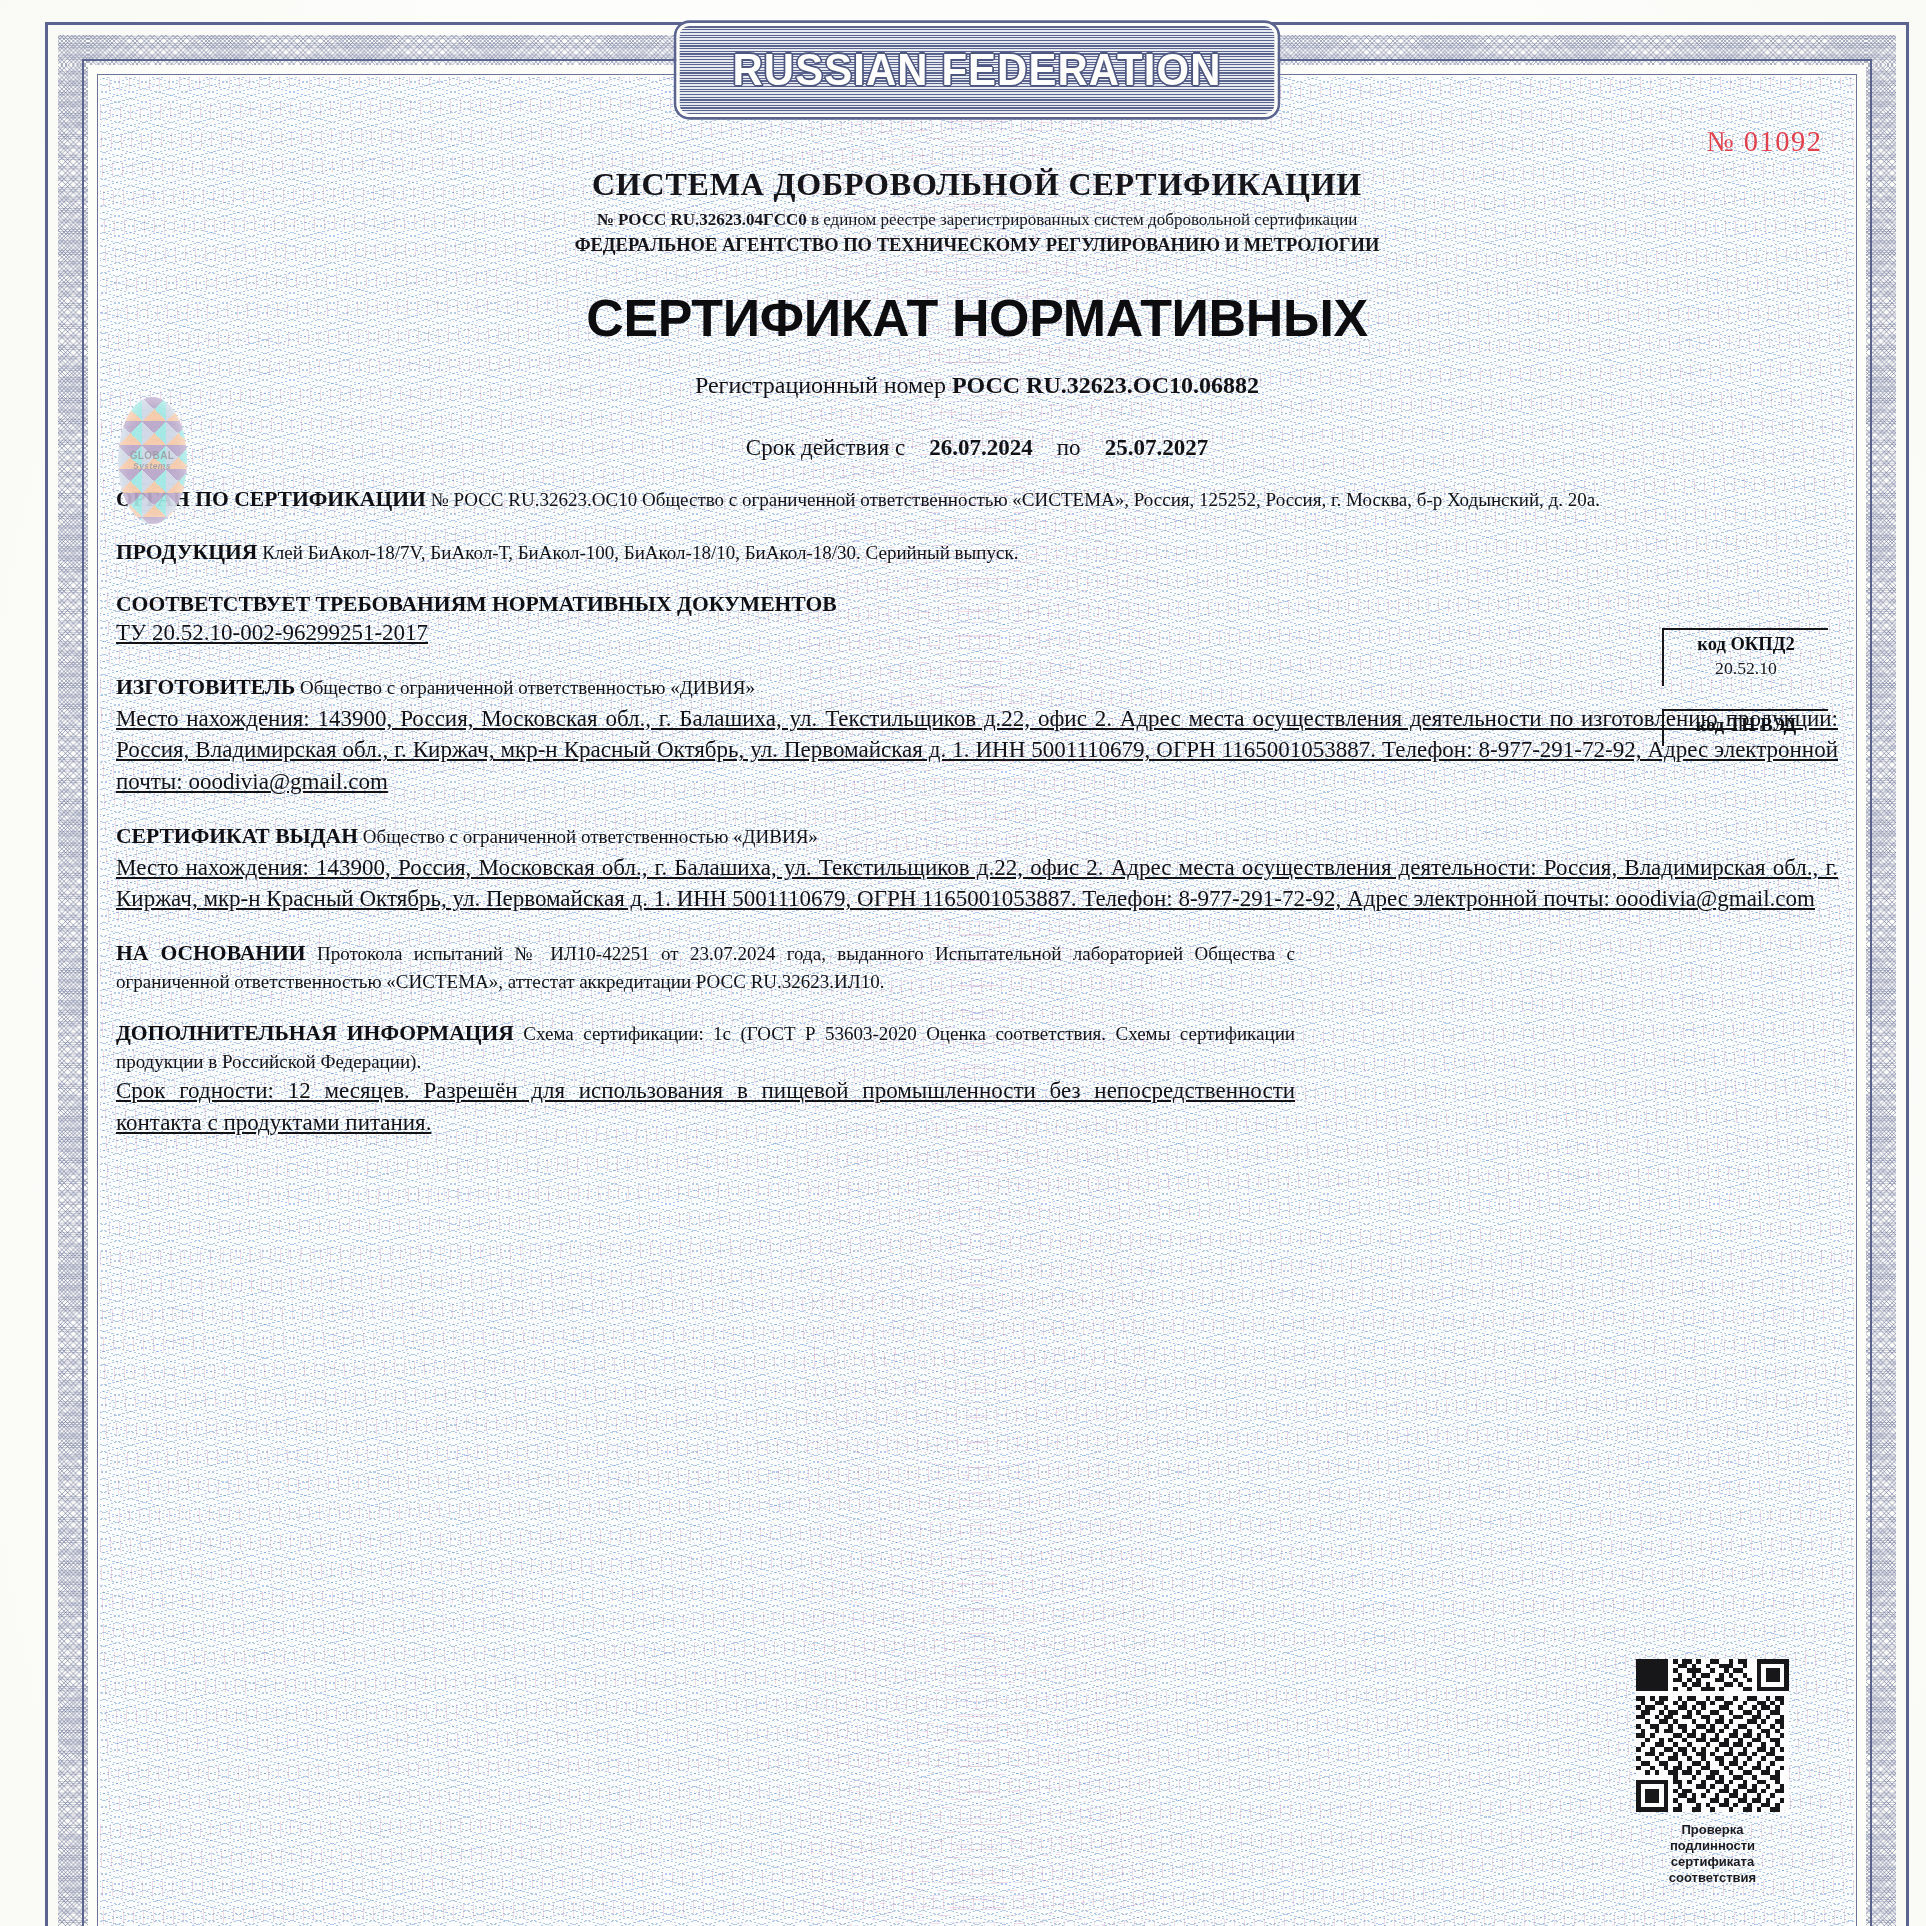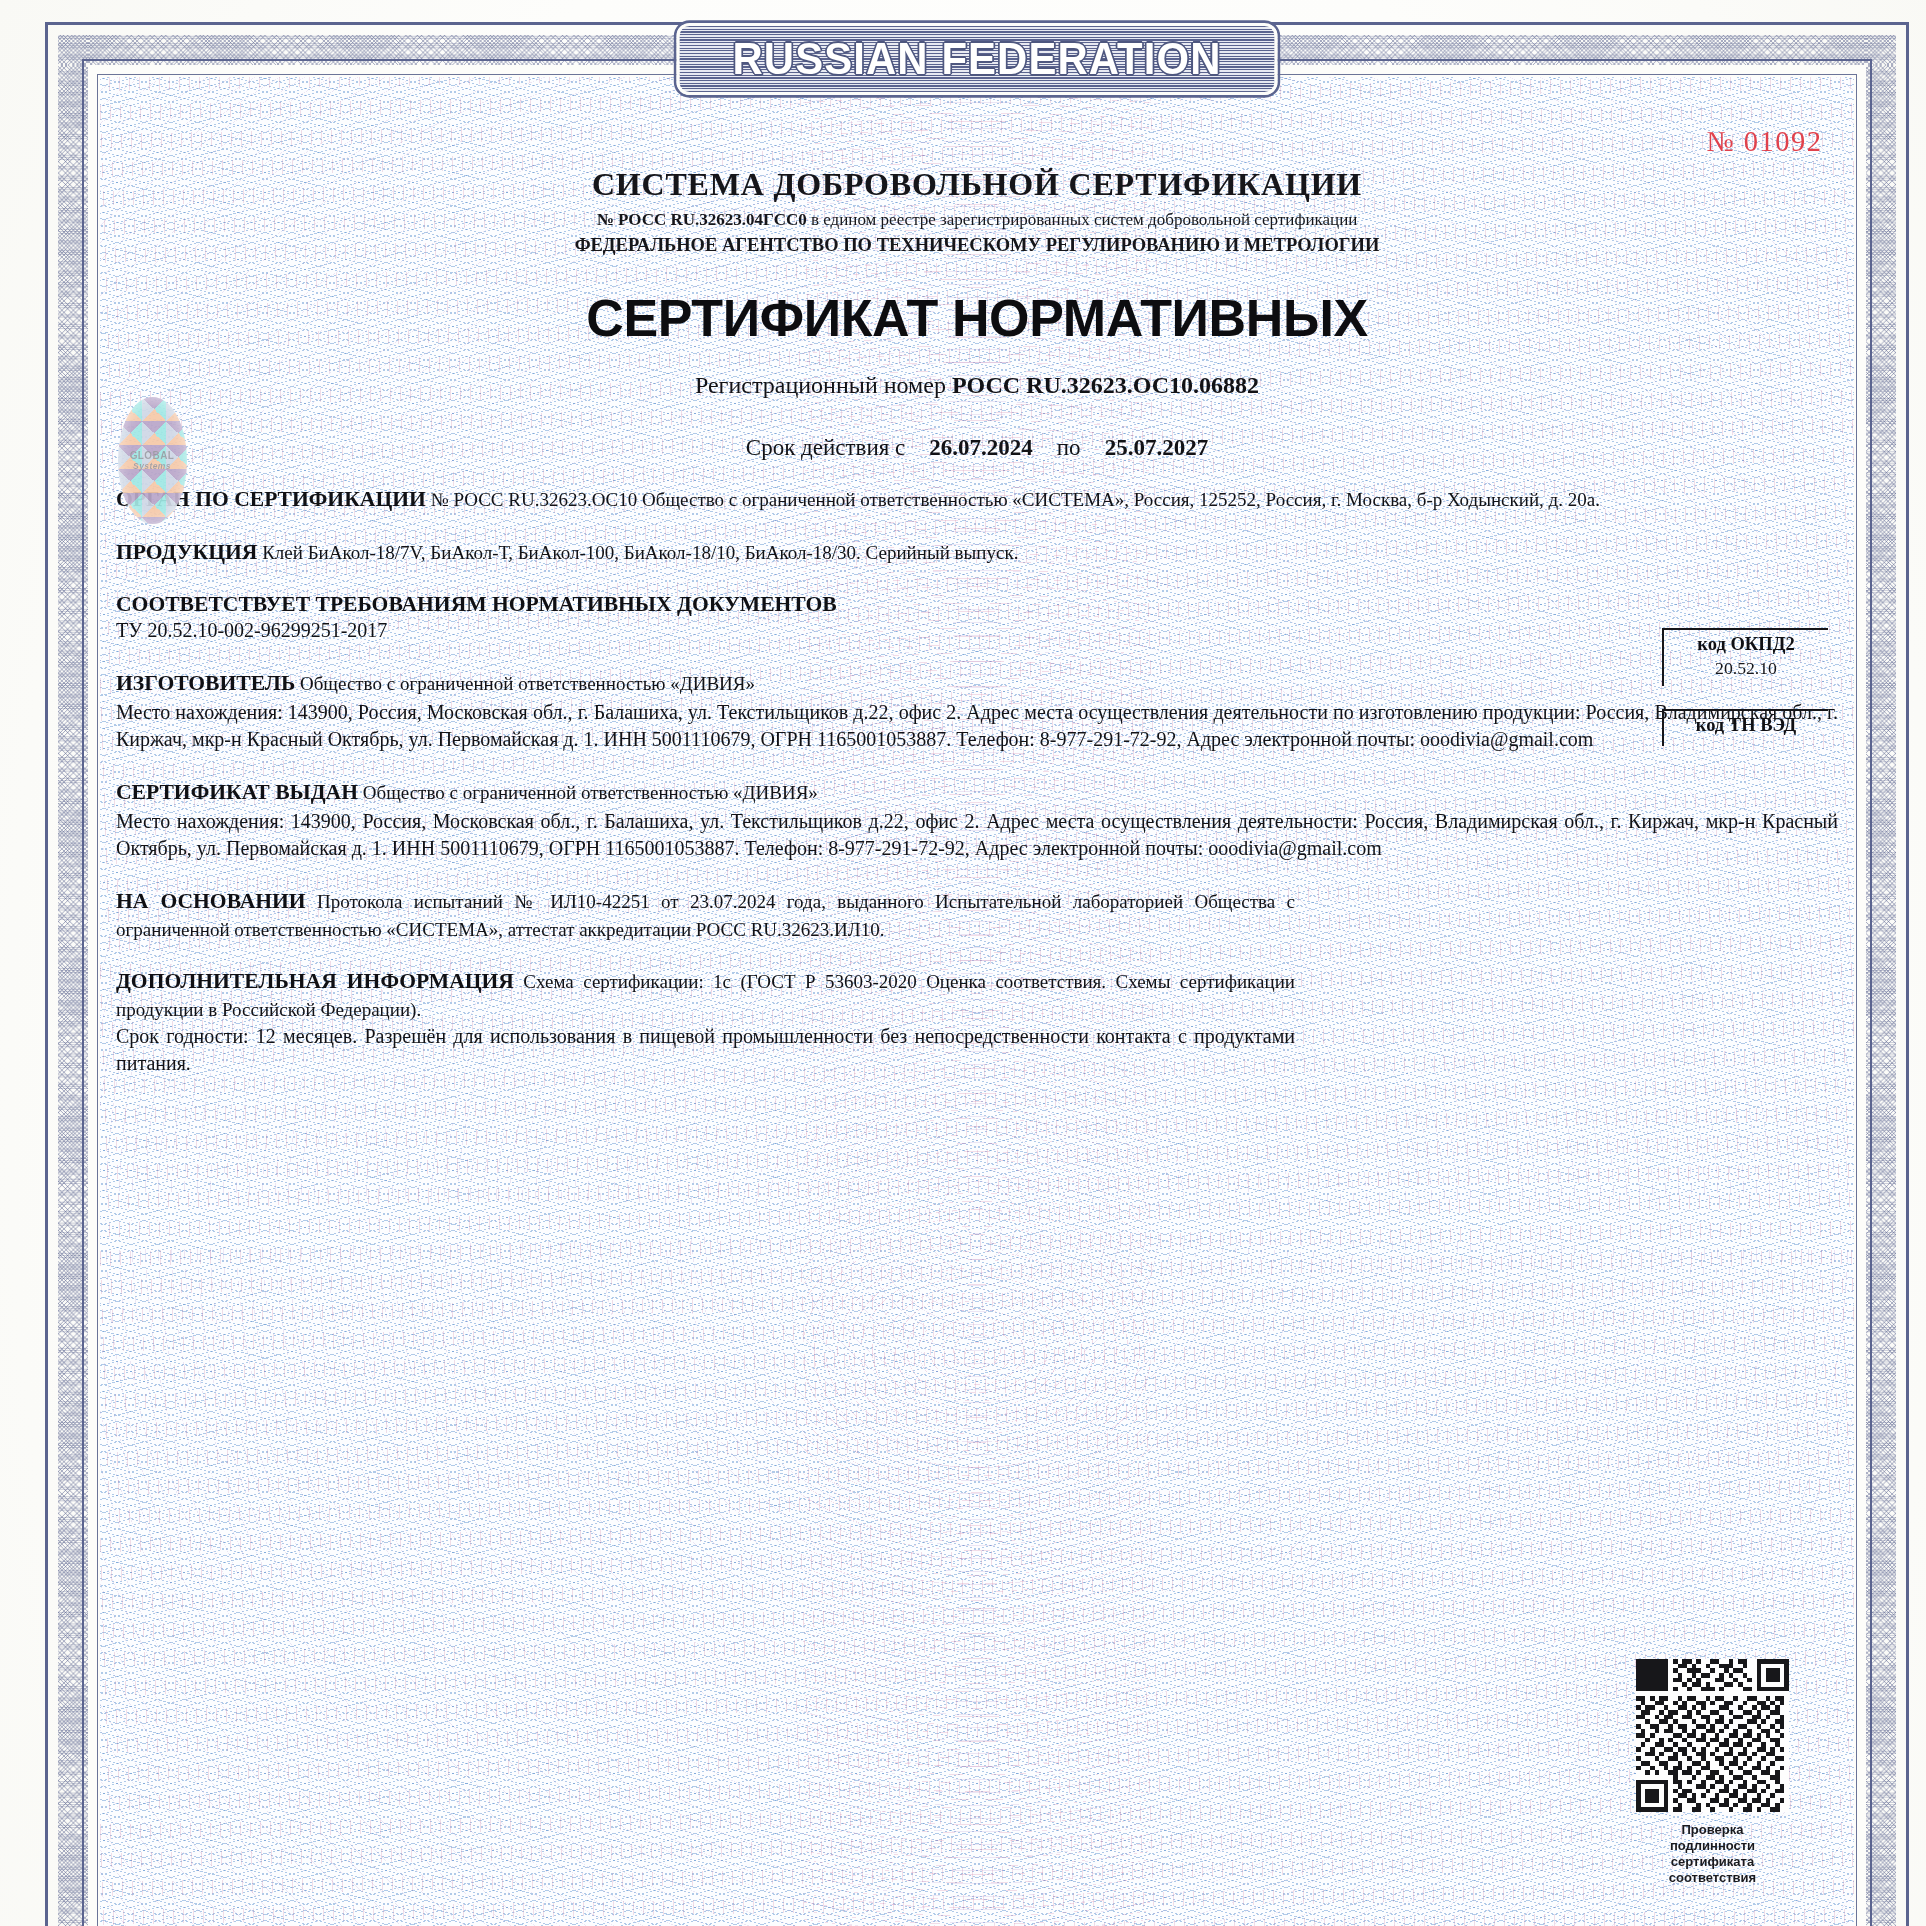--- a/index.html
+++ b/index.html
@@ -113,21 +113,21 @@
     opacity: .8;
   }
 
   
   .rf-banner {
     position: absolute;
     left: 50%;
     top: 23px;
     transform: translateX(-50%);
     width: 601px;
-    height: 72px;
+    height: 94px;
     z-index: 40;
   }
   .rf-plate {
     position: absolute;
     inset: 0;
     background:
       repeating-linear-gradient(0deg,
         #5b648f 0px, #5b648f 1.2px,
         #e8eaf2 1.2px, #e8eaf2 2.7px);
     border-radius: 13px;
@@ -273,24 +273,25 @@
   .holo-text .t2 { font-size: 8.5px; font-style: italic; }
 
   
   .sec { margin-top: 24px; }
   .sec .hd {
     font-size: 21.6px;
     font-weight: 700;
     color: #101014;
   }
   .sec .bd {
-    font-size: 20px;
+    font-size: 23px;
     line-height: 1.38;
     color: #121216;
     text-align: justify;
+    text-decoration: underline;
   }
   .sec .bd.nojust { text-align: left; }
   .sec-inline {
     font-size: 19px;
     line-height: 1.38;
     color: #121216;
     text-align: justify;
   }
   .sec-inline .hd,
   .sec .bd .hd {

